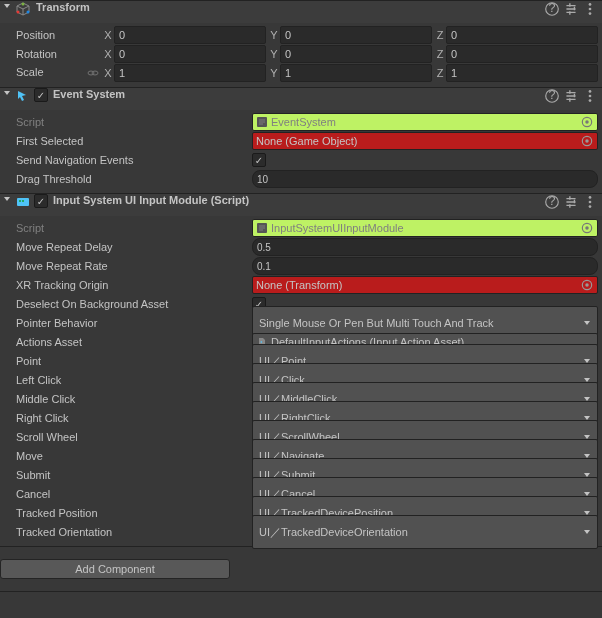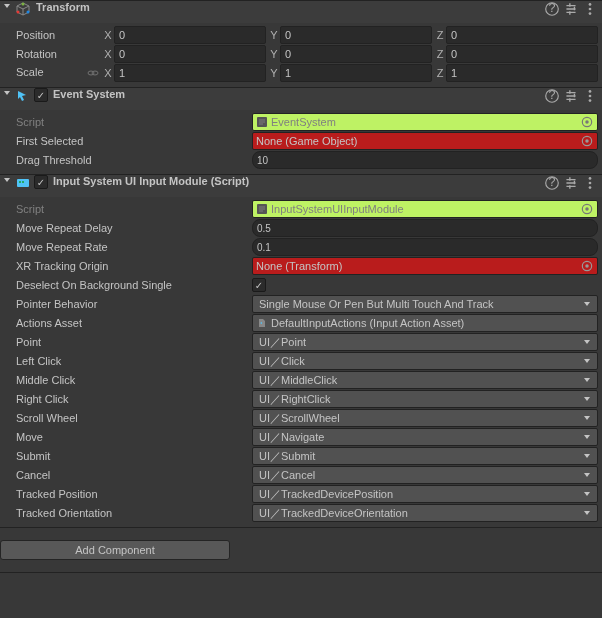--- a/index.html
+++ b/index.html
@@ -21,21 +21,21 @@
 .xyz .al { width: 12px; text-align: center; color: #b0b0b0; }
 .xyz input { flex: 1; height: 18px; background: #2a2a2a; border: 1px solid #222; border-radius: 2px; color: #c4c4c4; padding: 0 4px; font-size: 11px; }
 .lockicon { width: 14px; height: 14px; display: flex; align-items: center; justify-content: center; margin-right: 2px; opacity: 0.5; }
 .field { flex: 1; display: flex; align-items: center; }
 .numinput { width: 100%; height: 18px; background: #2a2a2a; border: 1px solid #222; border-radius: 8px; color: #c4c4c4; padding: 0 4px; font-size: 10px; }
 .objfield { flex: 1; height: 18px; background: #b91c1c; border: 1px solid #222; border-radius: 2px; display: flex; align-items: center; padding: 0 3px; gap: 3px; }
 .objfield.dis { background: #bef264; color: #808080; }
 .objfield .oicon { width: 12px; height: 12px; }
 .objfield .otext { flex: 1; }
 .objfield .opick { width: 14px; height: 14px; display: flex; align-items: center; justify-content: center; cursor: pointer; }
-.dropdown { flex: 1; height: 18px; background: #515151; border: 1px solid #222; border-radius: 2px; display: flex; align-items: center; padding: 0 6px; cursor: pointer; }
+.dropdown { flex: 1; height: 18px; background: #515151; border: 1px solid #222; border-radius: 2px; display: flex; align-items: center; padding: 16px 6px; cursor: pointer; }
 .dropdown .dtext { flex: 1; }
 .dropdown .darrow { width: 8px; }
 .addcomp { display: flex; padding: 12px 0; }
 .addbtn { width: 230px; height: 20px; background: #585858; border: 1px solid #242424; border-radius: 3px; display: flex; align-items: center; justify-content: center; cursor: pointer; }
 </style>
 </head>
 <body>
 
 <div class="component">
   <div class="header">
@@ -196,20 +196,26 @@
             <span class="opick">
               <svg viewBox="0 0 12 12">
                 <circle cx="6" cy="6" r="4" stroke="#999" fill="none"></circle>
                 <circle cx="6" cy="6" r="1.5" fill="#999"></circle>
               </svg>
             </span>
           </div>
         </div>
     </div>
     <div class="row">
+      <div class="label">Send Navigation Events</div>
+      <div class="field">
+          <span class="chk on"></span>
+        </div>
+    </div>
+    <div class="row">
       <div class="label">Drag Threshold</div>
       <div class="field">
           <input class="numinput" value="10" style="">
         </div>
     </div>
   </div>
 </div>
 
 <div class="component">
   <div class="header">
@@ -285,21 +291,21 @@
             <span class="opick">
               <svg viewBox="0 0 12 12">
                 <circle cx="6" cy="6" r="4" stroke="#999" fill="none"></circle>
                 <circle cx="6" cy="6" r="1.5" fill="#999"></circle>
               </svg>
             </span>
           </div>
         </div>
     </div>
     <div class="row">
-      <div class="label">Deselect On Background Single</div>
+      <div class="label">Deselect On Background Asset</div>
       <div class="field">
           <span class="chk on"></span>
         </div>
     </div>
     <div class="row">
       <div class="label">Pointer Behavior</div>
       <div class="field">
           <div class="dropdown">
             <span class="dtext">Single Mouse Or Pen But Multi Touch And Track</span>
             <span class="darrow"><svg viewBox="0 0 8 8">

